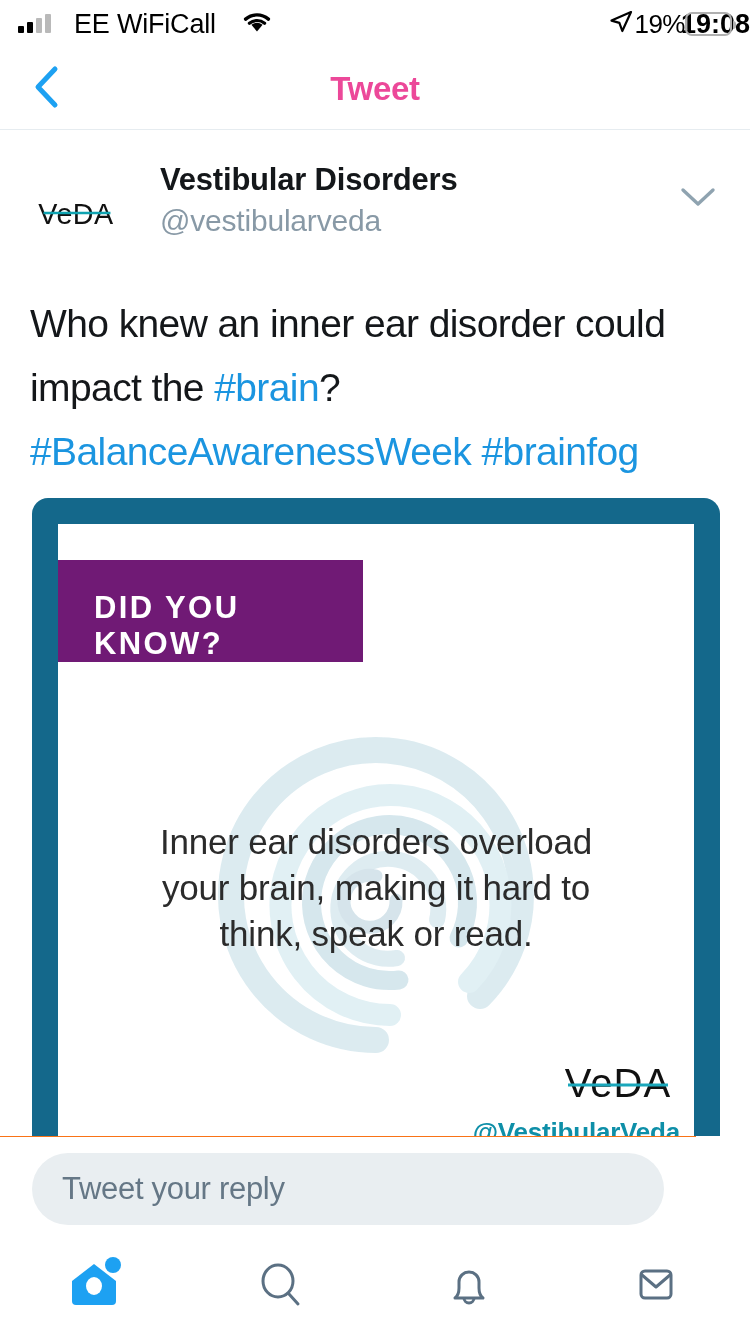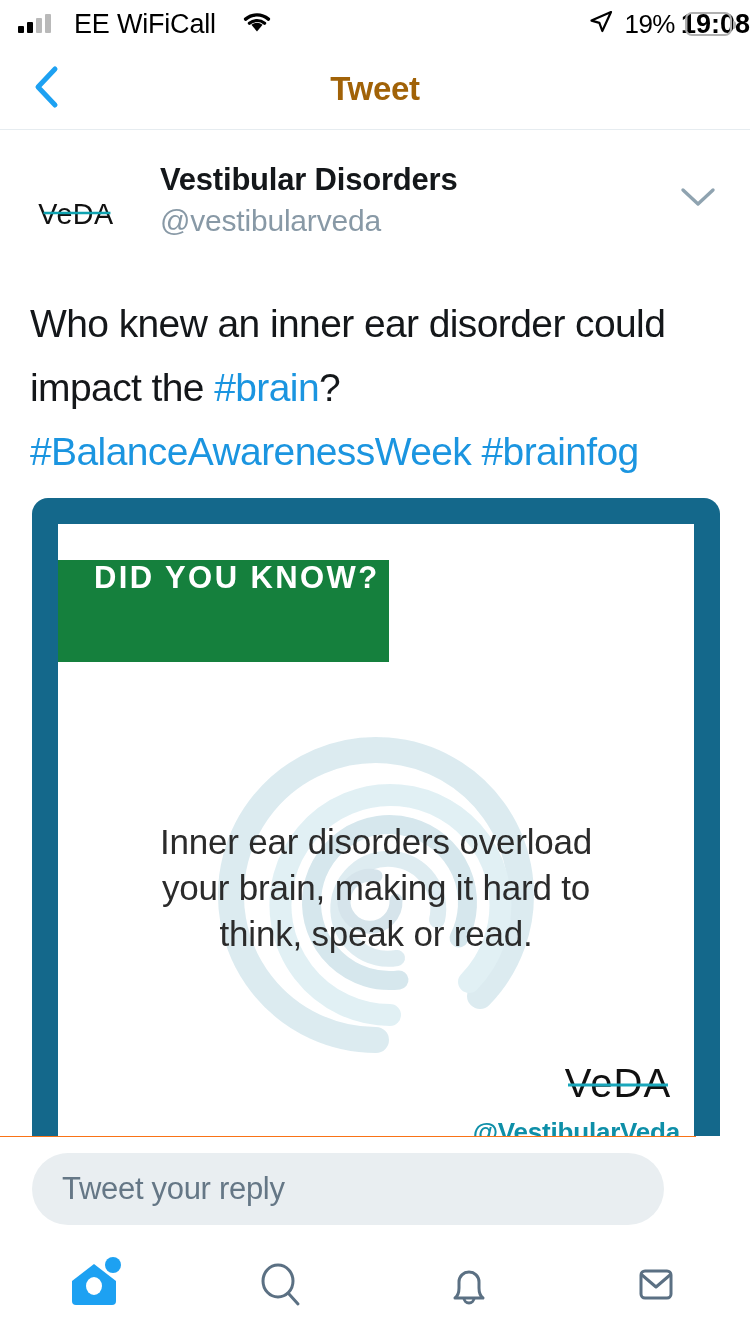--- a/index.html
+++ b/index.html
@@ -69,21 +69,21 @@
     font-size: 27px;
     font-weight: bold;
     color: #000;
     letter-spacing: 0px;
     pointer-events: none;
   }
   .status-right {
     display: flex;
     align-items: center;
     justify-content: flex-end;
-    gap: 10px;
+    gap: 0;
     flex: 1;
     z-index: 2;
   }
   .battery-pct {
     font-size: 26px;
     color: #000;
     letter-spacing: -0.5px;
   }
   .battery {
     position: relative;
@@ -133,21 +133,21 @@
     cursor: pointer;
   }
   .nav-title {
     position: absolute;
     left: 0; right: 0;
     top: 50%;
     transform: translateY(-50%);
     text-align: center;
     font-size: 33px;
     font-weight: bold;
-    color: #a16207;
+    color: #ec4899;
     letter-spacing: -0.3px;
   }
 
   
   .tweet-header {
     position: absolute;
     top: 160px;
     left: 0;
     width: 750px;
     height: 90px;
@@ -234,25 +234,25 @@
     position: relative;
     width: 100%;
     height: 100%;
     background: #ffffff;
     overflow: hidden;
   }
   .did-you-know {
     position: absolute;
     top: 36px;
     left: -26px;
-    width: 357px;
+    width: 331px;
     height: 102px;
-    background: #15803d;
-    display: flex;
-    align-items: flex-start;
+    background: #701a75;
+    display: flex;
+    align-items: flex-end;
     box-sizing: border-box;
     padding-left: 62px;
   }
   .dyk-text {
     color: #ffffff;
     font-size: 31px;
     font-weight: bold;
     letter-spacing: 2.4px;
   }
   .spiral-wrap {

